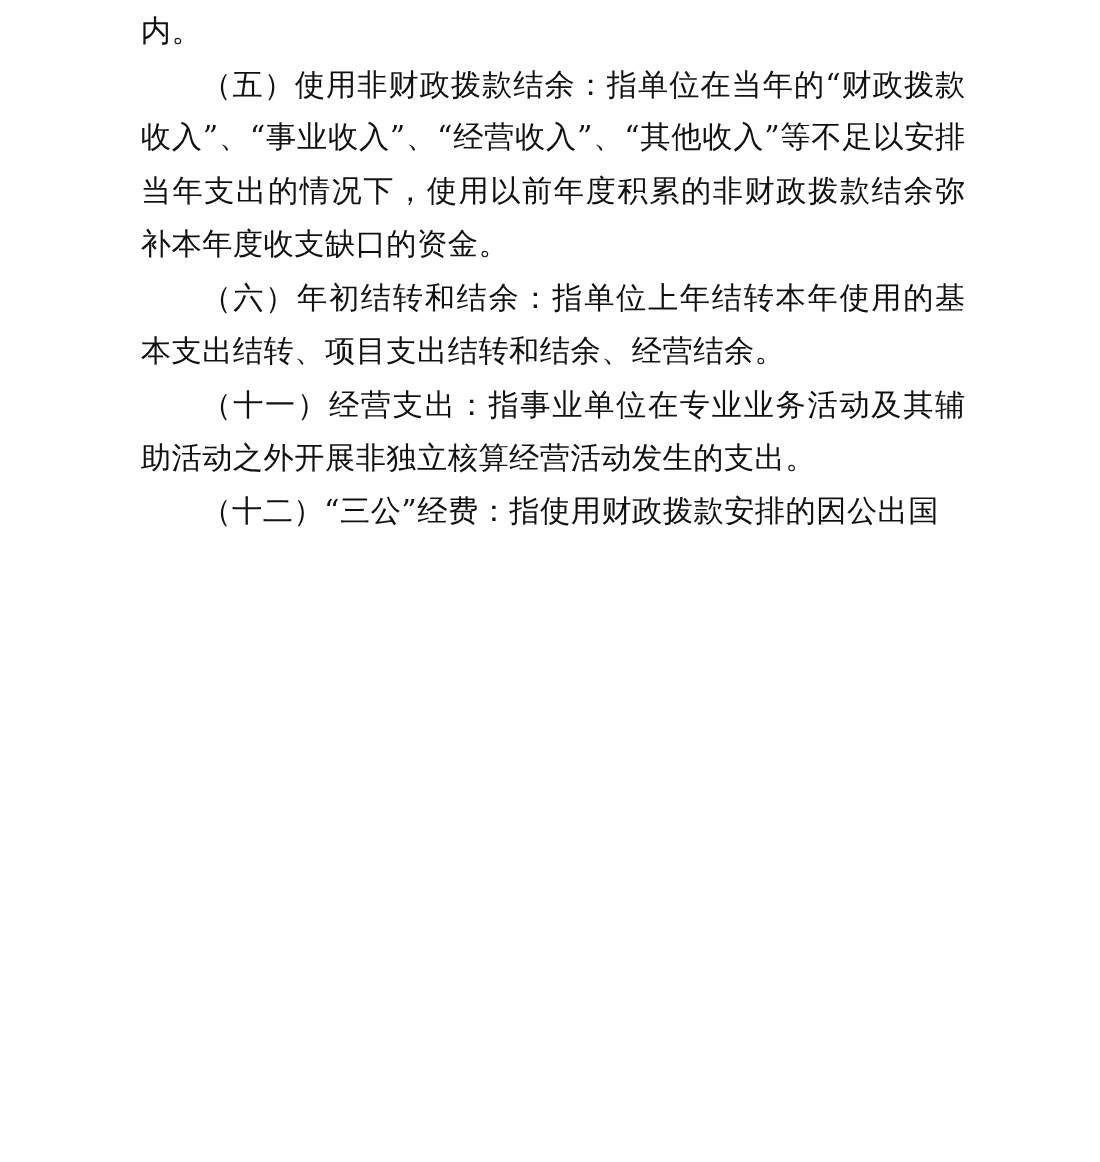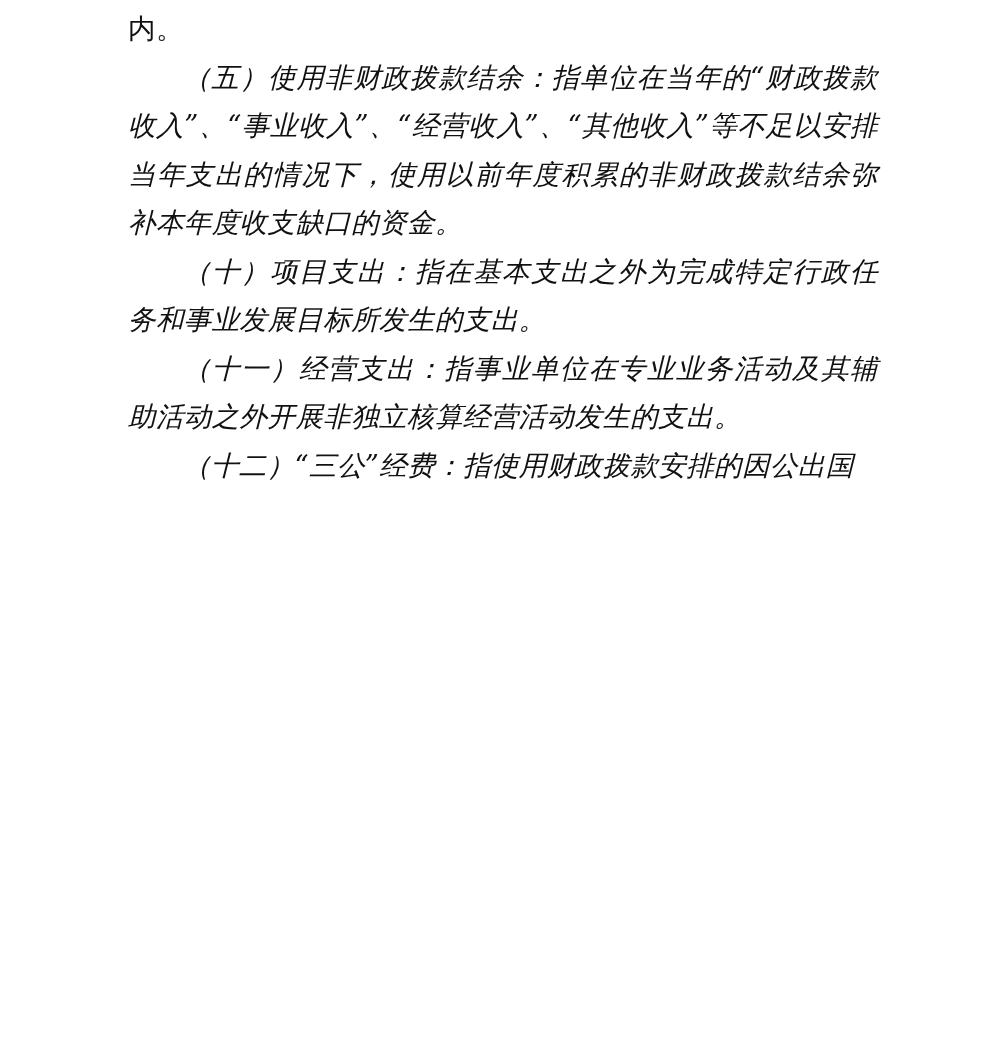--- a/index.html
+++ b/index.html
@@ -29,30 +29,29 @@
     font-size: 27.5px;
     line-height: 48.5px;
     letter-spacing: 0.4px;
     text-align: justify;
     text-justify: inter-ideograph;
     font-weight: 500;
     color: #111111;
   }
   p.para.indent {
     text-indent: 55px;
-    font-style: italic;
   }
   p.para.cont {
     text-indent: 0;
   }
 </style>
 </head>
 <body>
 
 <div class="page">
   <div class="doc-body">
     <p class="para cont">内。</p>
     <p class="para indent">（五）使用非财政拨款结余：指单位在当年的“财政拨款收入”、“事业收入”、“经营收入”、“其他收入”等不足以安排当年支出的情况下，使用以前年度积累的非财政拨款结余弥补本年度收支缺口的资金。</p>
-    <p class="para indent">（十）项目支出：指在基本支出之外为完成特定行政任务和事业发展目标所发生的支出。</p>
+    <p class="para indent">（六）年初结转和结余：指单位上年结转本年使用的基本支出结转、项目支出结转和结余、经营结余。</p>
     <p class="para indent">（十一）经营支出：指事业单位在专业业务活动及其辅助活动之外开展非独立核算经营活动发生的支出。</p>
     <p class="para indent">（十二）“三公”经费：指使用财政拨款安排的因公出国</p>
   </div>
 </div>
 
 </body></html>

